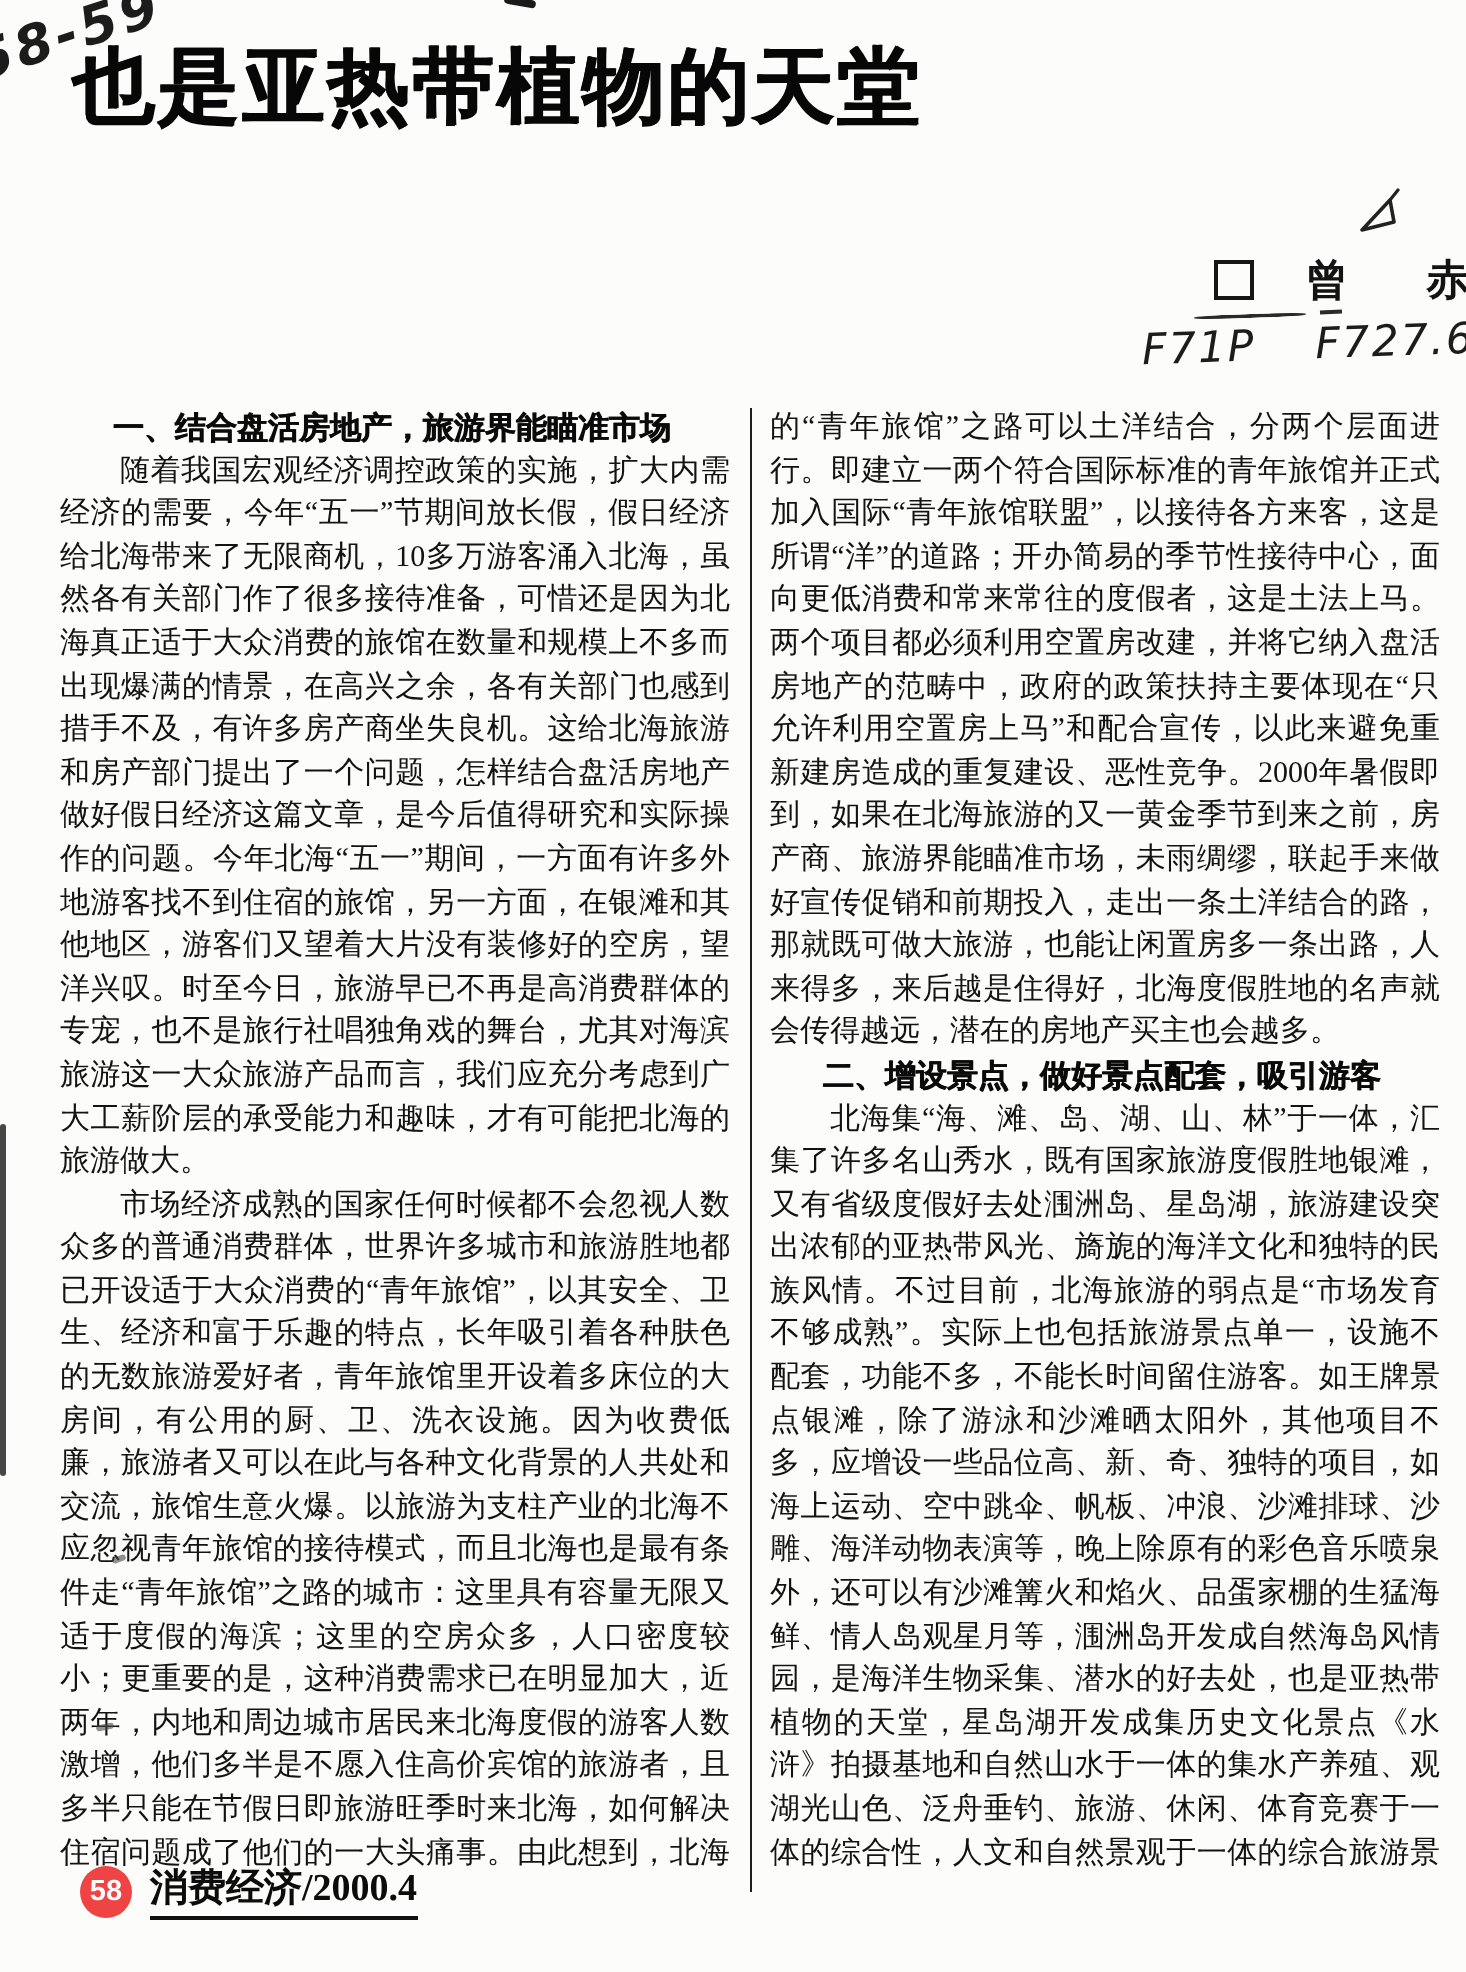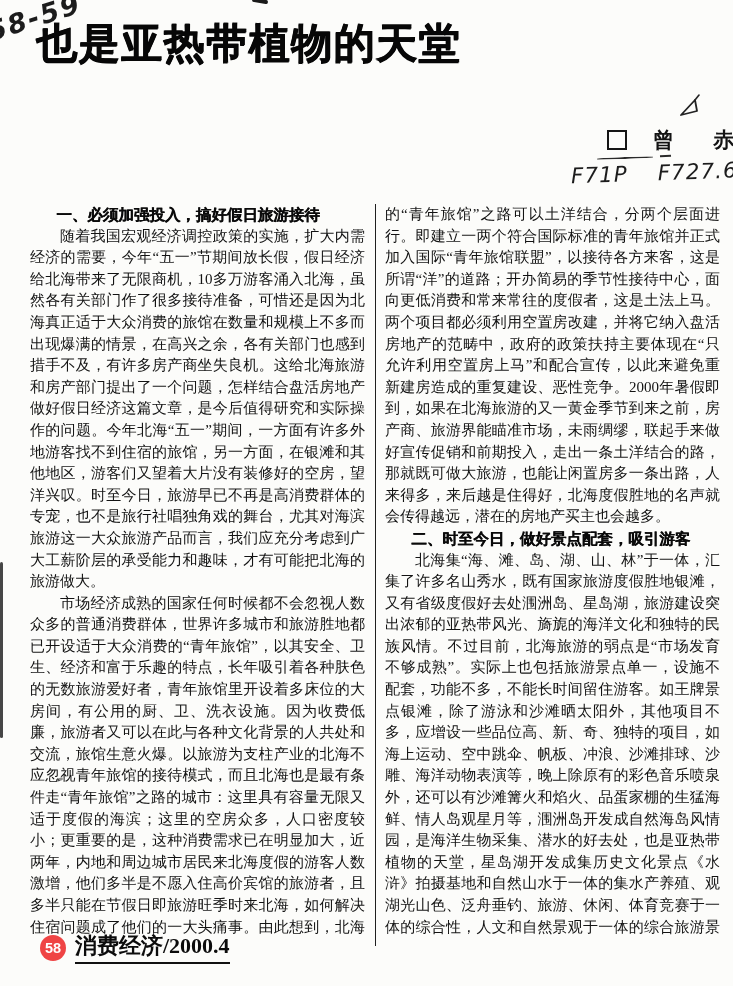--- a/index.html
+++ b/index.html
@@ -97,21 +97,21 @@
   .badge{
     width:26px;height:26px;border-radius:50%;
     background:#ef4444;color:#fff;
     font-family:"Liberation Sans", sans-serif;
     font-size:14.5px;font-weight:700;
     line-height:26px;text-align:center;
     flex:0 0 auto;
   }
   .journal{
     margin-left:9px;
-    font-size:22px;font-weight:700;
+    font-size:19px;font-weight:700;
     border-bottom:2.2px solid #111;
     padding-bottom:1px;
     color:#0c0c0c;
     white-space:nowrap;
   }
   
   .edge-artifact{
     position:absolute;left:0;top:562px;width:3px;height:176px;
     background:#262626;border-radius:2px;opacity:.85;
   }
@@ -141,24 +141,24 @@
   </div>
 
   <div class="hw-underline-a"></div>
   <div class="hw-underline-b"></div>
 
   <div class="hw hw-codes">
     <span class="code1">F71P</span><span class="code2">F727.67</span>
   </div>
 
   <div class="columns">
-    <h2>一、必须加强投入，搞好假日旅游接待</h2>
+    <h2>一、结合盘活房地产，旅游界能瞄准市场</h2>
     <p>随着我国宏观经济调控政策的实施，扩大内需经济的需要，今年“五一”节期间放长假，假日经济给北海带来了无限商机，10多万游客涌入北海，虽然各有关部门作了很多接待准备，可惜还是因为北海真正适于大众消费的旅馆在数量和规模上不多而出现爆满的情景，在高兴之余，各有关部门也感到措手不及，有许多房产商坐失良机。这给北海旅游和房产部门提出了一个问题，怎样结合盘活房地产做好假日经济这篇文章，是今后值得研究和实际操作的问题。今年北海“五一”期间，一方面有许多外地游客找不到住宿的旅馆，另一方面，在银滩和其他地区，游客们又望着大片没有装修好的空房，望洋兴叹。时至今日，旅游早已不再是高消费群体的专宠，也不是旅行社唱独角戏的舞台，尤其对海滨旅游这一大众旅游产品而言，我们应充分考虑到广大工薪阶层的承受能力和趣味，才有可能把北海的旅游做大。</p>
     <p>市场经济成熟的国家任何时候都不会忽视人数众多的普通消费群体，世界许多城市和旅游胜地都已开设适于大众消费的“青年旅馆”，以其安全、卫生、经济和富于乐趣的特点，长年吸引着各种肤色的无数旅游爱好者，青年旅馆里开设着多床位的大房间，有公用的厨、卫、洗衣设施。因为收费低廉，旅游者又可以在此与各种文化背景的人共处和交流，旅馆生意火爆。以旅游为支柱产业的北海不应忽视青年旅馆的接待模式，而且北海也是最有条件走“青年旅馆”之路的城市：这里具有容量无限又适于度假的海滨；这里的空房众多，人口密度较小；更重要的是，这种消费需求已在明显加大，近两年，内地和周边城市居民来北海度假的游客人数激增，他们多半是不愿入住高价宾馆的旅游者，且多半只能在节假日即旅游旺季时来北海，如何解决住宿问题成了他们的一大头痛事。由此想到，北海的“青年旅馆”之路可以土洋结合，分两个层面进行。即建立一两个符合国际标准的青年旅馆并正式加入国际“青年旅馆联盟”，以接待各方来客，这是所谓“洋”的道路；开办简易的季节性接待中心，面向更低消费和常来常往的度假者，这是土法上马。两个项目都必须利用空置房改建，并将它纳入盘活房地产的范畴中，政府的政策扶持主要体现在“只允许利用空置房上马”和配合宣传，以此来避免重新建房造成的重复建设、恶性竞争。2000年暑假即到，如果在北海旅游的又一黄金季节到来之前，房产商、旅游界能瞄准市场，未雨绸缪，联起手来做好宣传促销和前期投入，走出一条土洋结合的路，那就既可做大旅游，也能让闲置房多一条出路，人来得多，来后越是住得好，北海度假胜地的名声就会传得越远，潜在的房地产买主也会越多。</p>
-    <h2>二、时至今日，做好景点配套，吸引游客</h2>
+    <h2>二、增设景点，做好景点配套，吸引游客</h2>
     <p>北海集“海、滩、岛、湖、山、林”于一体，汇集了许多名山秀水，既有国家旅游度假胜地银滩，又有省级度假好去处涠洲岛、星岛湖，旅游建设突出浓郁的亚热带风光、旖旎的海洋文化和独特的民族风情。不过目前，北海旅游的弱点是“市场发育不够成熟”。实际上也包括旅游景点单一，设施不配套，功能不多，不能长时间留住游客。如王牌景点银滩，除了游泳和沙滩晒太阳外，其他项目不多，应增设一些品位高、新、奇、独特的项目，如海上运动、空中跳伞、帆板、冲浪、沙滩排球、沙雕、海洋动物表演等，晚上除原有的彩色音乐喷泉外，还可以有沙滩篝火和焰火、品蛋家棚的生猛海鲜、情人岛观星月等，涠洲岛开发成自然海岛风情园，是海洋生物采集、潜水的好去处，也是亚热带植物的天堂，星岛湖开发成集历史文化景点《水浒》拍摄基地和自然山水于一体的集水产养殖、观湖光山色、泛舟垂钓、旅游、休闲、体育竞赛于一体的综合性，人文和自然景观于一体的综合旅游景区。目前由于资金投入、交通和宣传促销等问题，还很难做好这些，必须加强投入，配套开发。冠头岭是北海最高点，山美、海湾美、海滩山石奇丽，可开发成一个公</p>
   </div>
 
   <div class="footer">
     <span class="badge">58</span>
     <span class="journal">消费经济/2000.4</span>
   </div>
 
   <div class="edge-artifact"></div>
   <div class="speck1"></div>

